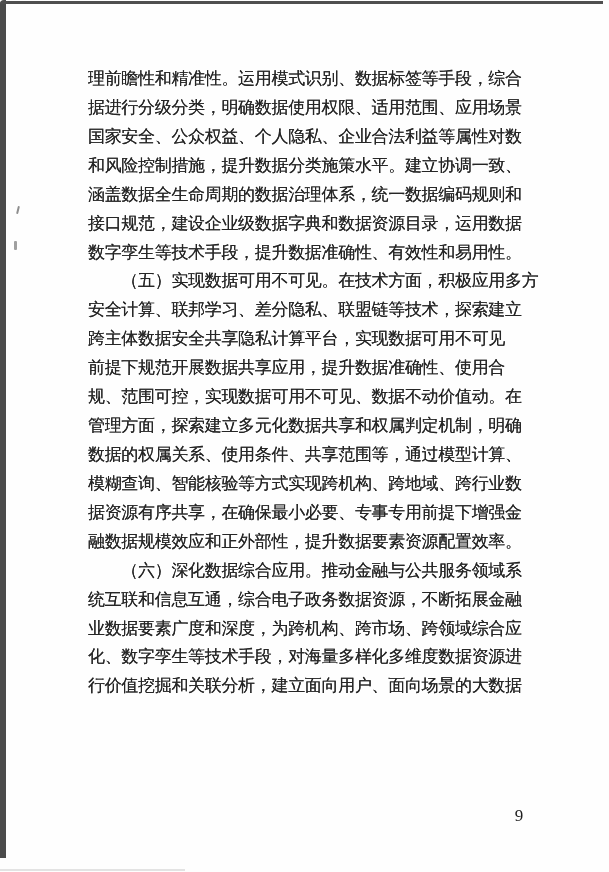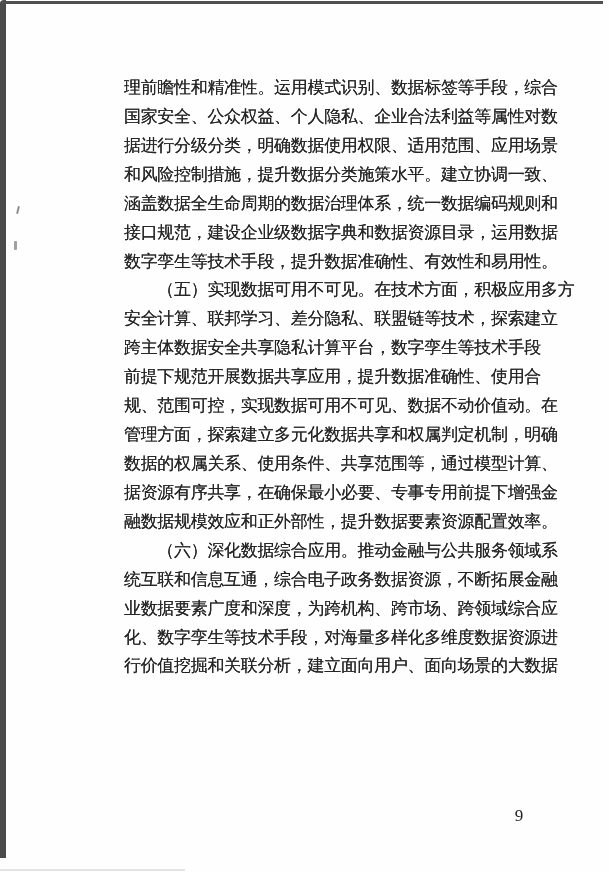--- a/index.html
+++ b/index.html
@@ -61,27 +61,26 @@
     left: 14px;
     top: 241px;
     width: 3px;
     height: 9px;
     opacity: 0.85;
   }
   
   .text-block {
     position: absolute;
     left: 88px;
-    top: 74px;
+    top: 65px;
     width: 450px;
     color: #262626;
     font-size: 17px;
     letter-spacing: -0.32px;
     text-shadow: 0 0 0.3px #3a3a3a;
-    margin-left: 36px;
   }
   .text-line {
     height: 28.93px;
     line-height: 28.93px;
     white-space: nowrap;
   }
   .page-number {
     position: absolute;
     left: 508px;
     top: 805px;
@@ -97,33 +96,34 @@
 
 <div class="page">
   <div class="edge-left"></div>
   <div class="edge-top"></div>
   <div class="edge-bottom-faint"></div>
   <div class="speck speck1"></div>
   <div class="speck speck2"></div>
 
   <div class="text-block">
       <div class="text-line">理前瞻性和精准性。运用模式识别、数据标签等手段，综合</div>
+      <div class="text-line">据进行分级分类，明确数据使用权限、适用范围、应用场景</div>
       <div class="text-line">国家安全、公众权益、个人隐私、企业合法利益等属性对数</div>
-      <div class="text-line">据进行分级分类，明确数据使用权限、适用范围、应用场景</div>
       <div class="text-line">和风险控制措施，提升数据分类施策水平。建立协调一致、</div>
       <div class="text-line">涵盖数据全生命周期的数据治理体系，统一数据编码规则和</div>
       <div class="text-line">接口规范，建设企业级数据字典和数据资源目录，运用数据</div>
       <div class="text-line">数字孪生等技术手段，提升数据准确性、有效性和易用性。</div>
       <div class="text-line">　　（五）实现数据可用不可见。在技术方面，积极应用多方</div>
       <div class="text-line">安全计算、联邦学习、差分隐私、联盟链等技术，探索建立</div>
-      <div class="text-line">跨主体数据安全共享隐私计算平台，数字孪生等技术手段</div>
+      <div class="text-line">跨主体数据安全共享隐私计算平台，实现数据可用不可见</div>
       <div class="text-line">前提下规范开展数据共享应用，提升数据准确性、使用合</div>
       <div class="text-line">规、范围可控，实现数据可用不可见、数据不动价值动。在</div>
       <div class="text-line">管理方面，探索建立多元化数据共享和权属判定机制，明确</div>
       <div class="text-line">数据的权属关系、使用条件、共享范围等，通过模型计算、</div>
+      <div class="text-line">模糊查询、智能核验等方式实现跨机构、跨地域、跨行业数</div>
       <div class="text-line">据资源有序共享，在确保最小必要、专事专用前提下增强金</div>
       <div class="text-line">融数据规模效应和正外部性，提升数据要素资源配置效率。</div>
       <div class="text-line">　　（六）深化数据综合应用。推动金融与公共服务领域系</div>
       <div class="text-line">统互联和信息互通，综合电子政务数据资源，不断拓展金融</div>
       <div class="text-line">业数据要素广度和深度，为跨机构、跨市场、跨领域综合应</div>
       <div class="text-line">化、数字孪生等技术手段，对海量多样化多维度数据资源进</div>
       <div class="text-line">行价值挖掘和关联分析，建立面向用户、面向场景的大数据</div>
     </div>
 
   <div class="page-number">9</div>

